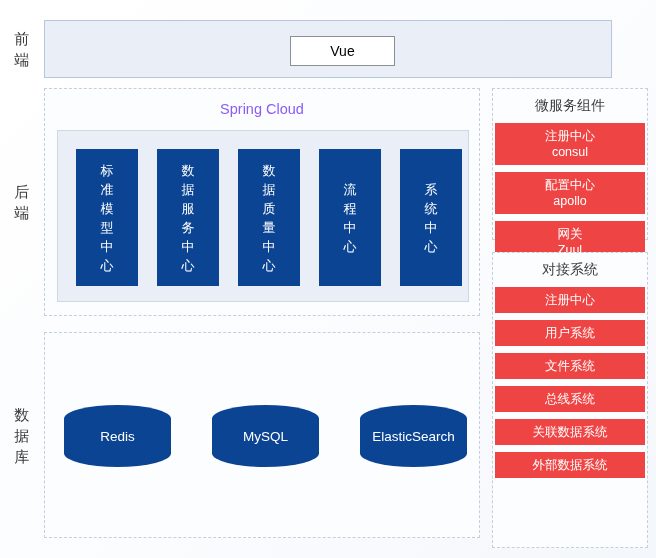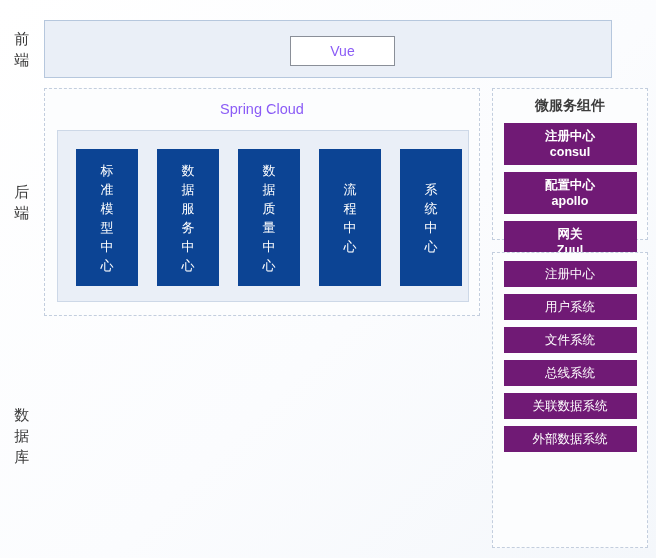--- a/index.html
+++ b/index.html
@@ -54,21 +54,21 @@
     top: 15px;
     width: 105px;
     height: 30px;
     background: #ffffff;
     border: 1px solid #8a8f98;
     box-sizing: border-box;
     display: flex;
     align-items: center;
     justify-content: center;
     font-size: 14px;
-    color: #8b5cf6;
+    color: #000000;
   }
 
   
   #springcloud-box {
     position: absolute;
     left: 44px;
     top: 88px;
     width: 436px;
     height: 228px;
     box-sizing: border-box;
@@ -120,32 +120,32 @@
     padding-top: 8px;
   }
   .rail-title {
     text-align: center;
     font-size: 14px;
     color: #3c3c3c;
     margin-bottom: 8px;
   }
   .rail-item {
     margin: 0 auto 7px auto;
-    width: 133px;
-    background: #701a75;
+    width: 150px;
+    background: #ef4444;
     color: #ffffff;
     text-align: center;
     font-size: 12.5px;
     line-height: 16px;
     padding: 5px 0;
     box-sizing: border-box;
   }
   .rail-item .l1, .rail-item .l2 { display: block; }
 
-  #microservice-panel { top: 88px; width: 156px; height: 152px; font-weight: bold; }
+  #microservice-panel { top: 88px; width: 156px; height: 152px; }
   #integration-panel  { top: 252px; width: 156px; height: 296px; }
 
   
   #database-box {
     position: absolute;
     left: 44px;
     top: 332px;
     width: 436px;
     height: 206px;
     box-sizing: border-box;
@@ -253,20 +253,21 @@
       <span class="l1">配置中心</span>
       <span class="l2">apollo</span>
     </div>
     <div class="rail-item">
       <span class="l1">网关</span>
       <span class="l2">Zuul</span>
     </div>
   </div>
 
   <div class="rail-panel" id="integration-panel">
+    <div class="rail-title">对接系统</div>
 
     <div class="rail-item">
       <span class="l1">注册中心</span>
     </div>
     <div class="rail-item">
       <span class="l1">用户系统</span>
     </div>
     <div class="rail-item">
       <span class="l1">文件系统</span>
     </div>
@@ -274,14 +275,25 @@
       <span class="l1">总线系统</span>
     </div>
     <div class="rail-item">
       <span class="l1">关联数据系统</span>
     </div>
     <div class="rail-item">
       <span class="l1">外部数据系统</span>
     </div>
   </div>
 
+  <div id="database-box">
+    <div class="cylinder" style="left:19px;">
+      <span>Redis</span>
+    </div>
+    <div class="cylinder" style="left:167px;">
+      <span>MySQL</span>
+    </div>
+    <div class="cylinder" style="left:315px;">
+      <span>ElasticSearch</span>
+    </div>
+  </div>
 
 </div>
 
 </body></html>

